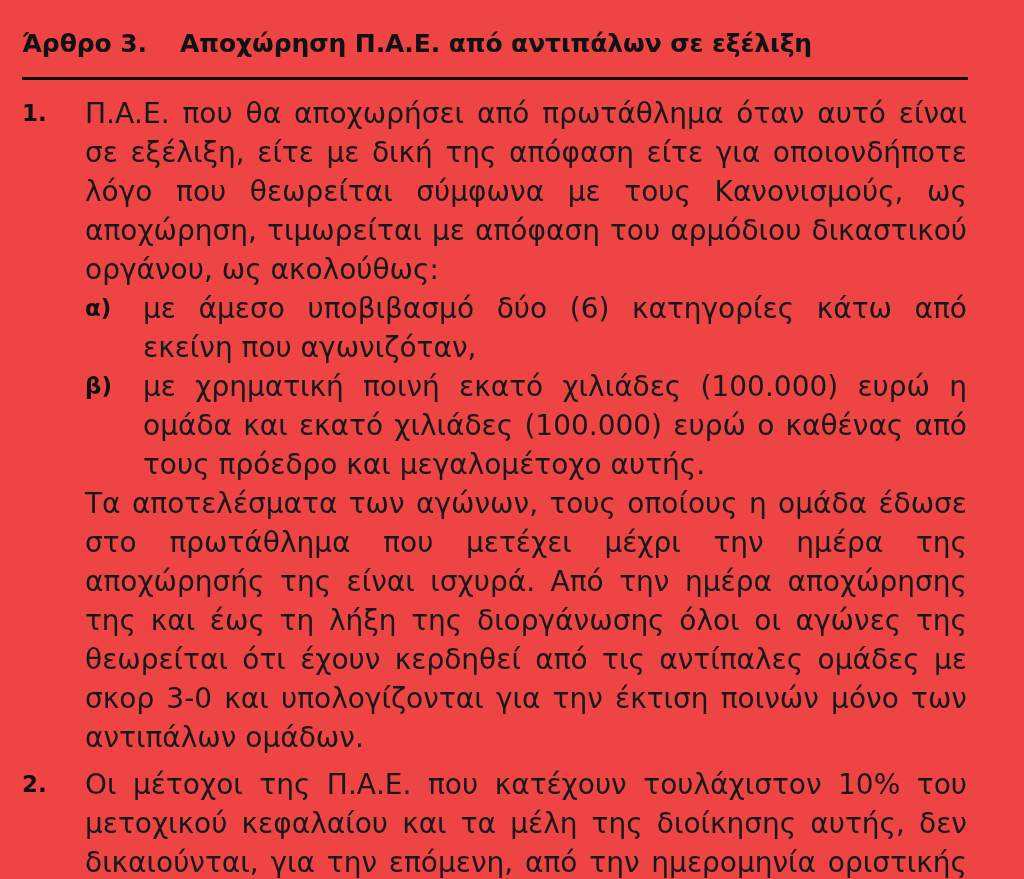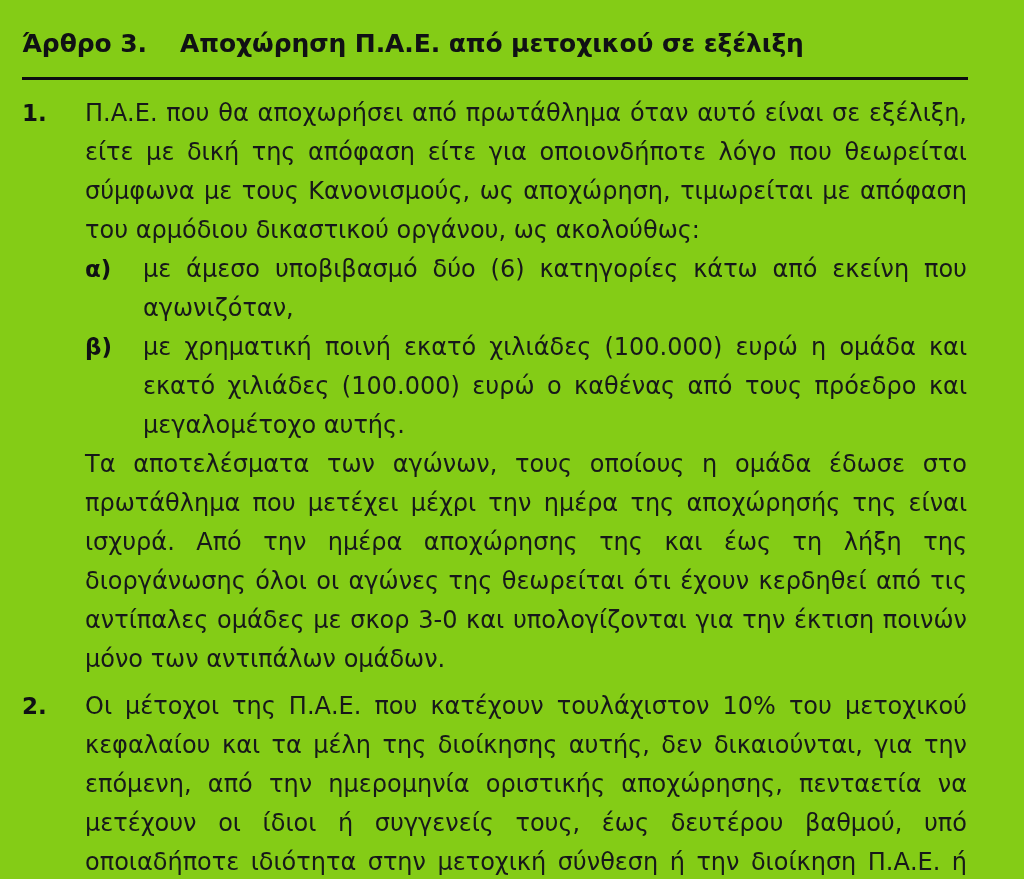--- a/index.html
+++ b/index.html
@@ -15,21 +15,21 @@
     color: #17181a;
     overflow: hidden;
   }
 
   .page {
     position: relative;
     width: 1024px;
     height: 879px;
     box-sizing: border-box;
     padding: 0;
-    background: #84cc16;
+    background: #ef4444;
   }
 
   
   .article-header {
     position: absolute;
     left: 22px;
     top: 30px;
     width: 946px;
     display: flex;
     align-items: baseline;
@@ -81,21 +81,21 @@
     left: 22px;
     top: 0;
     font-weight: bold;
     font-size: 23px;
     line-height: 39px;
     color: #101114;
   }
 
   .para {
     margin: 0;
-    font-size: 24px;
+    font-size: 28px;
     line-height: 39px;
     text-align: justify;
     text-justify: inter-word;
     color: #17181a;
     hyphens: none;
   }
 
   
   .subclause {
     position: relative;
@@ -116,21 +116,21 @@
     height: 8px;
   }
 </style>
 </head>
 <body>
 
 <div class="page">
 
   <div class="article-header">
     <span class="article-number">Άρθρο 3.</span>
-    <span class="article-title">Αποχώρηση Π.Α.Ε. από μετοχικού σε εξέλιξη</span>
+    <span class="article-title">Αποχώρηση Π.Α.Ε. από αντιπάλων σε εξέλιξη</span>
   </div>
 
   <div class="header-rule"></div>
 
   <div class="body-block">
 
     <div class="clause">
       <span class="clause-marker">1.</span>
       <p class="para">Π.Α.Ε. που θα αποχωρήσει από πρωτάθλημα όταν αυτό είναι σε εξέλιξη, είτε με δική της απόφαση είτε για οποιονδήποτε λόγο που θεωρείται σύμφωνα με τους Κανονισμούς, ως αποχώρηση, τιμωρείται με απόφαση του αρμόδιου δικαστικού οργάνου, ως ακολούθως:</p>
 

